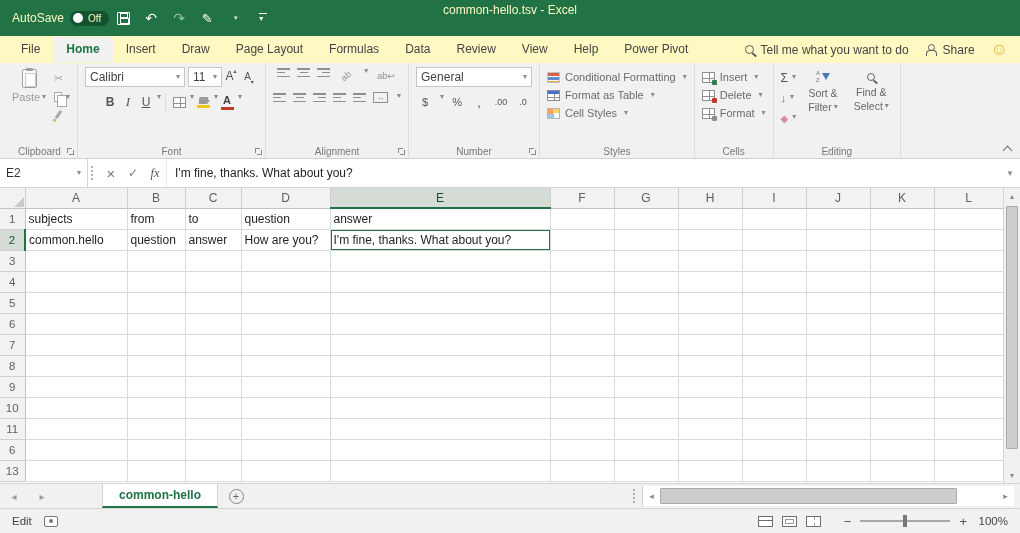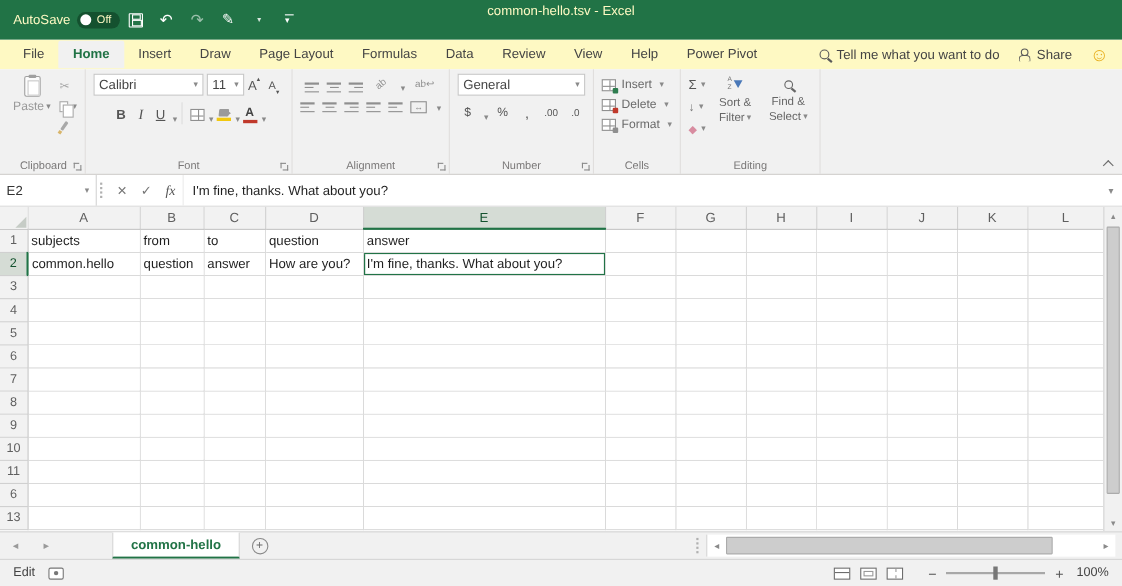--- a/index.html
+++ b/index.html
@@ -51,21 +51,21 @@
 
 
 .ribbon{height:96px;background:#f1f1f1;border-bottom:1px solid #d2d0ce;display:flex;position:relative;flex:0 0 auto;padding-left:2px}
 .rgroup{position:relative;border-right:1px solid #e0dedd;padding:4px 7px 16px;display:flex;flex-direction:column;align-items:center}
 .rg-label{position:absolute;bottom:1px;left:0;right:0;text-align:center;font-size:10px;color:#7a7878}
 .launcher{position:absolute;right:2px;bottom:2px;width:9px;height:9px}
 .launcher::before{content:"";position:absolute;left:1px;top:1px;width:4px;height:4px;border-left:1px solid #8a8a8a;border-top:1px solid #8a8a8a}
 .launcher::after{content:"";position:absolute;right:1px;bottom:1px;width:4px;height:4px;border-right:1px solid #8a8a8a;border-bottom:1px solid #8a8a8a}
 .dd{display:inline-flex;align-items:center;margin-left:2px}
 .dd::after{content:"▾";font-size:8px;color:#8a8a8a;line-height:1}
-.rrow{display:flex;align-items:flex-end}
+.rrow{display:flex;align-items:flex-start}
 .tbtn{min-width:18px;height:18px;display:flex;align-items:center;justify-content:center;color:#555;padding:0 2px}
 
 
 .clip-body{display:flex;gap:5px;align-items:flex-start}
 .paste{display:flex;flex-direction:column;align-items:center;width:40px;padding-top:2px}
 .clip-ic{width:15px;height:19px;border:1px solid #a0a0a0;border-radius:2px;background:#fcfcfc;position:relative;margin-bottom:3px}
 .clip-ic::before{content:"";position:absolute;top:-2px;left:3px;width:7px;height:3px;background:#a0a0a0;border-radius:1px}
 .clip-ic::after{content:"";position:absolute;top:3px;left:2px;width:9px;height:12px;background:#fff;border:1px solid #c8c8c8}
 .paste-lbl{font-size:11px;color:#9a9a9a;display:flex;align-items:center}
 .mini-col{display:flex;flex-direction:column;gap:3px;padding-top:4px}
@@ -400,20 +400,40 @@
           <span class="dd"></span>
         <span class="tbtn ic-pct"></span>
         <span class="tbtn ic-comma"></span>
         <span class="tbtn ic-incdec"></span>
         <span class="tbtn ic-decdec"></span>
       </div>
       <span class="launcher"></span>
       <div class="rg-label">Number</div>
     </div>
 
+    <div class="rgroup">
+      <div class="stack">
+        <div class="srow">
+          <span class="cf-ic"></span>
+          <span>Conditional Formatting</span>
+          <span class="dd"></span>
+        </div>
+        <div class="srow">
+          <span class="tbl-ic"></span>
+          <span>Format as Table</span>
+          <span class="dd"></span>
+        </div>
+        <div class="srow">
+          <span class="cs-ic"></span>
+          <span>Cell Styles</span>
+          <span class="dd"></span>
+        </div>
+      </div>
+      <div class="rg-label">Styles</div>
+    </div>
 
     <div class="rgroup">
       <div class="stack">
         <div class="srow">
           <span class="cells-ic ins"></span>
           <span>Insert</span>
           <span class="dd"></span>
         </div>
         <div class="srow">
           <span class="cells-ic del"></span>

